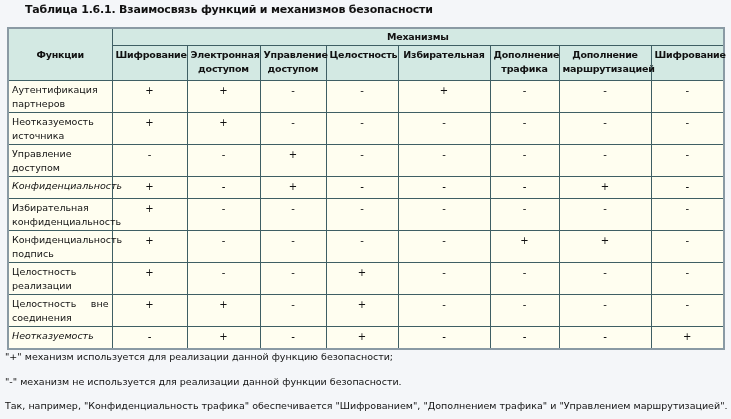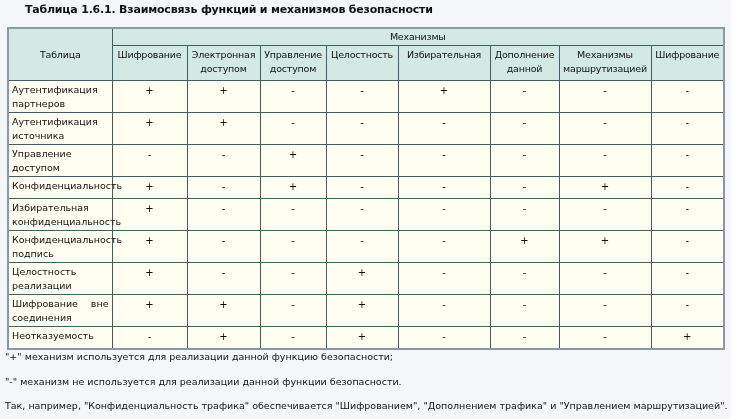--- a/index.html
+++ b/index.html
@@ -24,21 +24,21 @@
     border:2px solid #8a9aa4;
   }
   table.main th, table.main td {
     border:1px solid #3f5f64;
     font-size:9.5px;
     padding:0 3px;
     line-height:14px;
   }
   table.main th {
     background:#d3e9e3;
-    font-weight:normal;
+    font-weight:bold;
     text-align:center;
     letter-spacing:-0.2px;
   }
   table.main td {
     background:#fffef0;
     vertical-align:top;
   }
   table.main td.fn {
     text-align:left;
     padding:2px 3px 1px 3px;
@@ -46,21 +46,21 @@
   }
   table.main td.fn.justify { text-align:justify; text-align-last:left; }
   table.main td.v {
     text-align:center;
     padding-top:3px;
     font-size:10px;
   }
   tr.h1 th { height:16px; }
   tr.h2 th { height:32px; vertical-align:top; padding-top:2px;margin-left:45px; }
   tr.r2 td { height:28px; }
-  tr.r1 td { height:18px; }
+  tr.r1 td { height:18px;font-style:italic; }
   .notes { position:absolute; left:5px; font-size:9.5px; color:#111; }
   .n1 { top:351px; } .n2 { top:376px; } .n3 { top:400px; }
 </style>
 </head>
 <body>
 
 <div class="title">Таблица 1.6.1. Взаимосвязь функций и механизмов безопасности</div>
 
 <table class="main">
   <colgroup>
@@ -69,48 +69,48 @@
       <col style="width:73px">
       <col style="width:66px">
     <col style="width:72px">
       <col style="width:92px">
       <col style="width:69px">
       <col style="width:92px">
       <col style="width:73px">
   </colgroup>
   <thead>
     <tr class="h1">
-      <th rowspan="2" style="vertical-align:middle">Таблица</th>
+      <th rowspan="2" style="vertical-align:middle">Функции</th>
       <th colspan="8">Механизмы</th>
     </tr>
     <tr class="h2">
       <th>Шифрование</th>
       <th>Электронная доступом</th>
       <th>Управление доступом</th>
       <th>Целостность</th>
       <th>Избирательная</th>
-      <th>Дополнение данной</th>
-      <th>Механизмы маршрутизацией</th>
+      <th>Дополнение трафика</th>
+      <th>Дополнение маршрутизацией</th>
       <th>Шифрование</th>
     </tr>
   </thead>
   <tbody id="tbody">
       <tr class="r2">
         <td class="fn">Аутентификация партнеров</td>
         <td class="v">+</td>
         <td class="v">+</td>
         <td class="v">-</td>
         <td class="v">-</td>
         <td class="v">+</td>
         <td class="v">-</td>
         <td class="v">-</td>
         <td class="v">-</td>
       </tr>
       <tr class="r2">
-        <td class="fn">Аутентификация источника</td>
+        <td class="fn">Неотказуемость источника</td>
         <td class="v">+</td>
         <td class="v">+</td>
         <td class="v">-</td>
         <td class="v">-</td>
         <td class="v">-</td>
         <td class="v">-</td>
         <td class="v">-</td>
         <td class="v">-</td>
       </tr>
       <tr class="r2">
@@ -162,21 +162,21 @@
         <td class="v">+</td>
         <td class="v">-</td>
         <td class="v">-</td>
         <td class="v">+</td>
         <td class="v">-</td>
         <td class="v">-</td>
         <td class="v">-</td>
         <td class="v">-</td>
       </tr>
       <tr class="r2">
-        <td class="fn justify">Шифрование вне соединения</td>
+        <td class="fn justify">Целостность вне соединения</td>
         <td class="v">+</td>
         <td class="v">+</td>
         <td class="v">-</td>
         <td class="v">+</td>
         <td class="v">-</td>
         <td class="v">-</td>
         <td class="v">-</td>
         <td class="v">-</td>
       </tr>
       <tr class="r1">

